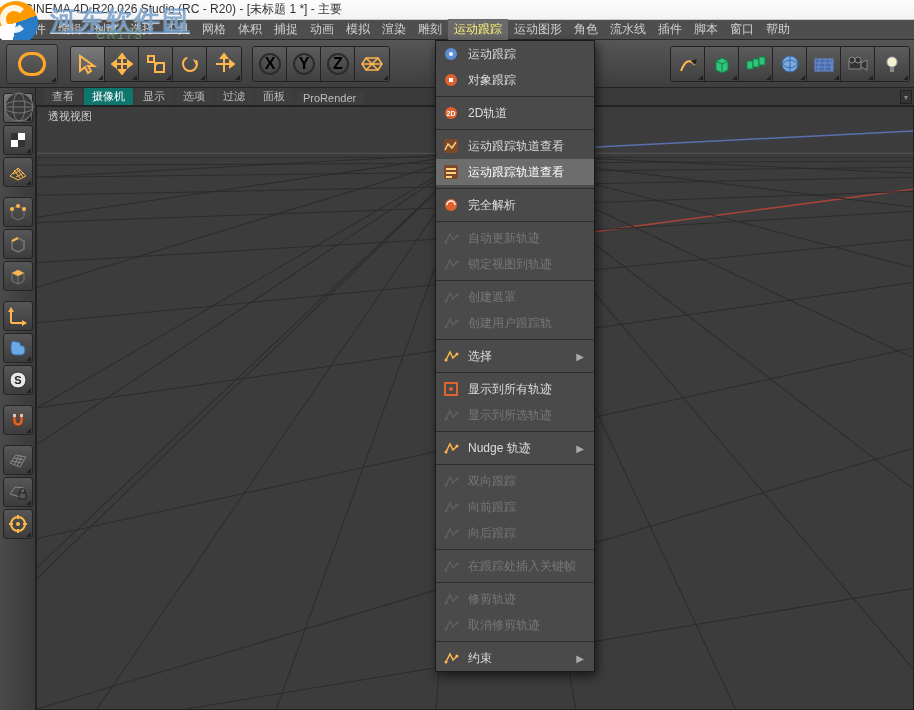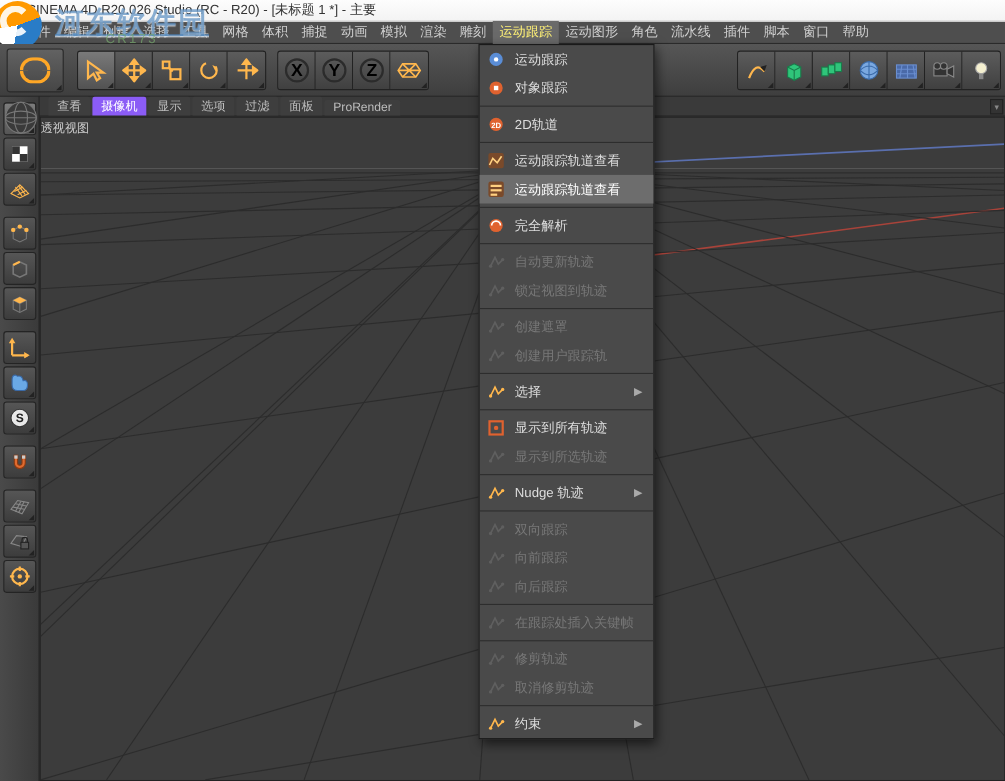--- a/index.html
+++ b/index.html
@@ -40,22 +40,22 @@
   
   .undo-block { width:52px; height:40px; margin-left:2px; margin-right:8px; background:linear-gradient(#626262,#464646); border:1px solid #2a2a2a; border-radius:3px; position:relative;}
   .undo-block .arcs { position:absolute; inset:0; display:flex; flex-direction:column; justify-content:center; align-items:center; gap:0;}
   .undo-block .a { width:28px; height:12px; border:3px solid #ffa726; border-bottom:0; border-radius:14px 14px 0 0;}
   .undo-block .a2{ transform:scaleY(-1);}
   
   
   .content { position:absolute; top:88px; left:36px; right:0; bottom:0; display:flex; flex-direction:column;}
   .tabrow { height:18px; background:#3a3a3a; display:flex; align-items:flex-end; padding-left:8px; border-bottom:1px solid #222;}
   .tabrow .t { padding:1px 8px; margin-right:2px; color:#bdbdbd; background:#3e3e3e; border-radius:2px 2px 0 0; cursor:pointer; font-size:11px;}
-  .tabrow .t.active { background:#8b5cf6; color:#fff;}
-  .vp-label { position:absolute; left:37px; top:109px; color:#ccc; font-size:11px; z-index:2;}
+  .tabrow .t.active { background:#0f766e; color:#fff;}
+  .vp-label { position:absolute; left:48px; top:109px; color:#ccc; font-size:11px; z-index:2;}
   .vp-dropbtn { position:absolute; right:2px; top:90px; width:12px; height:14px; background:#333; border:1px solid #222; color:#888; font-size:8px; display:flex;align-items:center;justify-content:center; z-index:2;}
 
   .viewport { flex:1; background:#3c3c3c; position:relative; overflow:hidden; border:1px solid #222;}
   .viewport svg { position:absolute; inset:0;}
   
   
   .globe { position:absolute; left:2px; top:90px; width:34px; height:34px; z-index:2;}
   .globe svg{width:100%;height:100%;}
   
   

